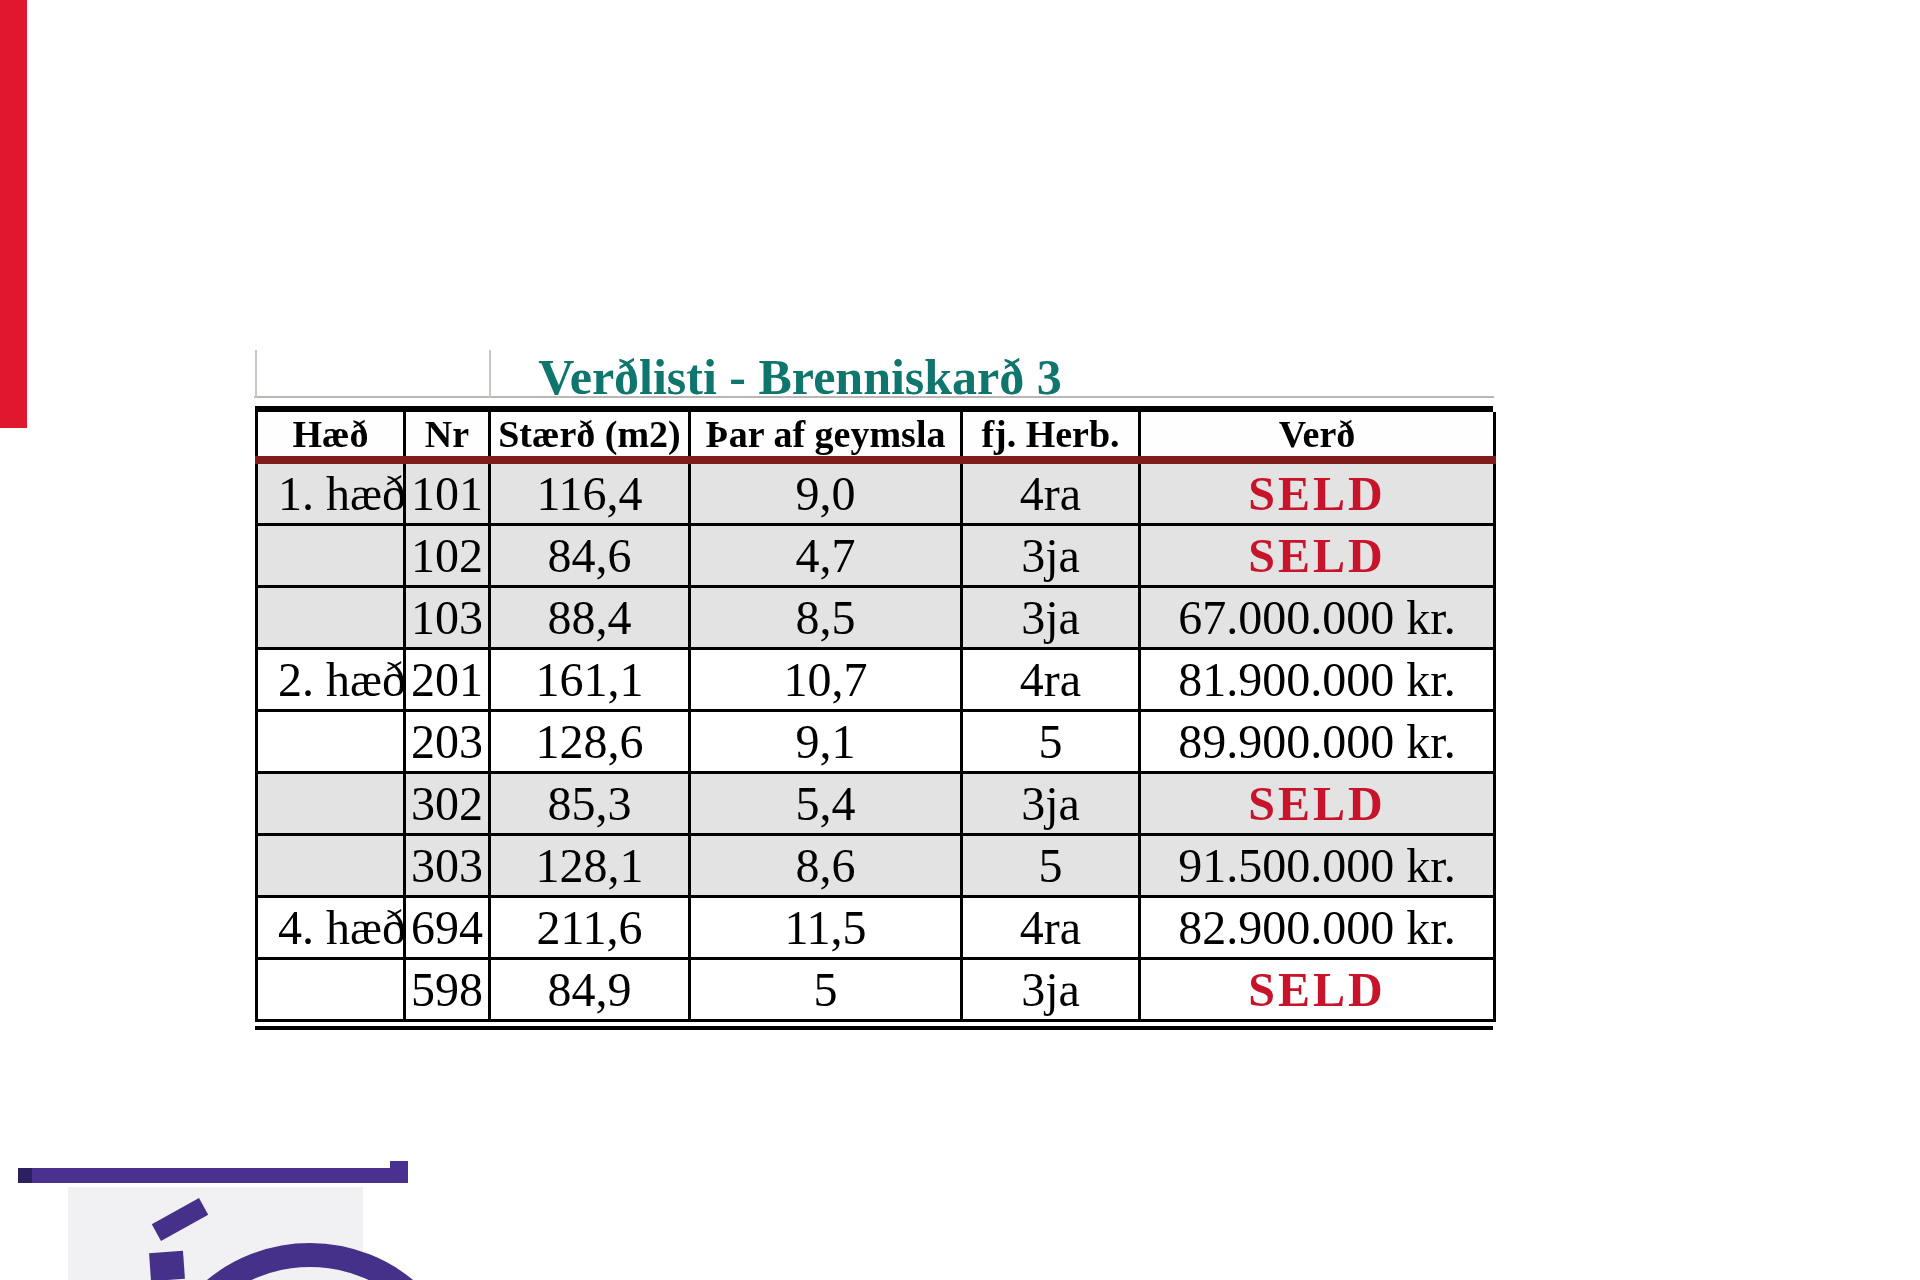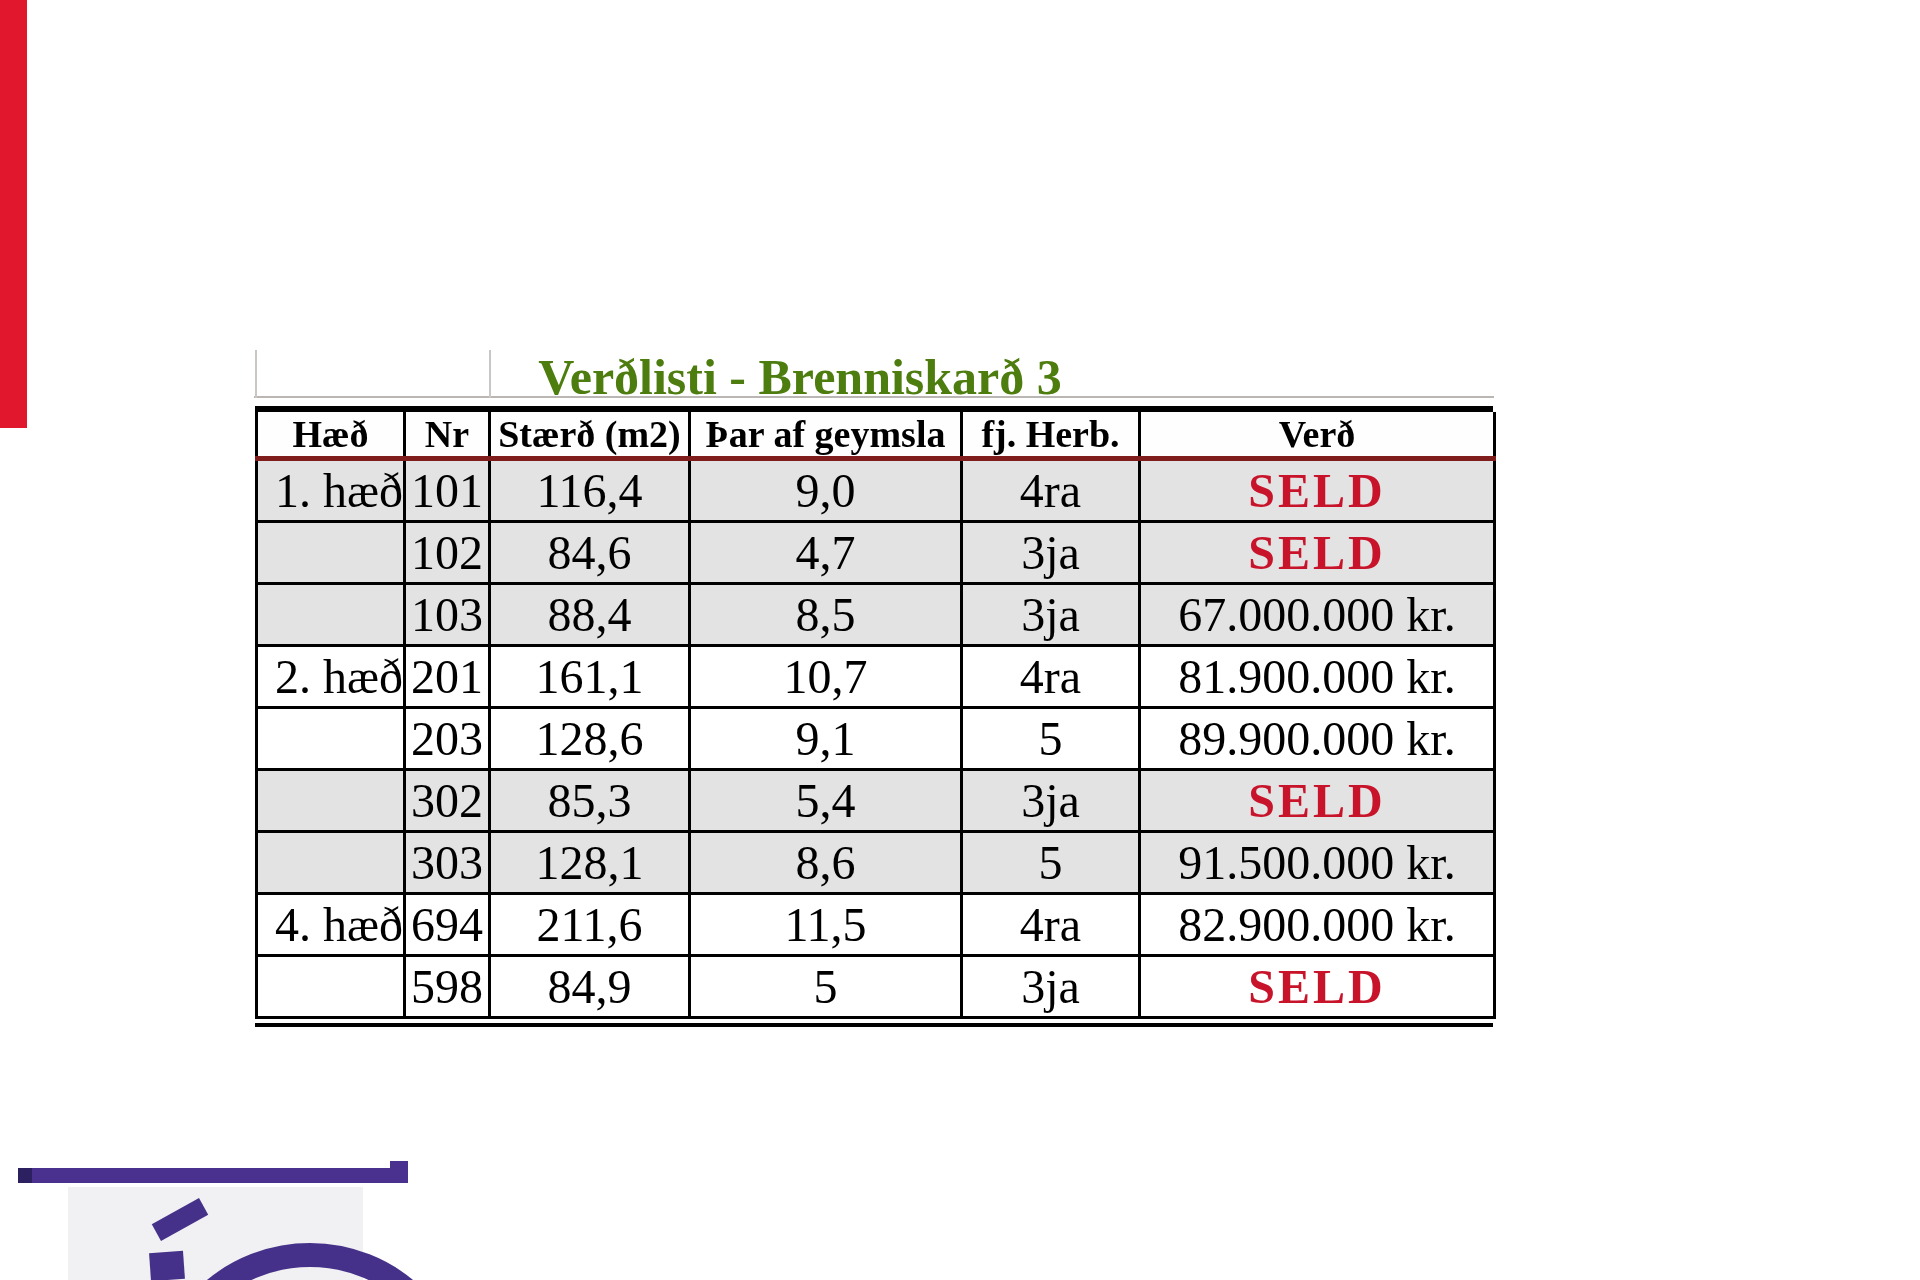--- a/index.html
+++ b/index.html
@@ -19,21 +19,21 @@
     background: var(--accent-red, #e1182d);
   }
 
   
   .doc-title {
     position: absolute; top: 348px; left: 800px;
     transform: translateX(-50%);
     margin: 0;
     font-size: 50px; font-weight: bold;
     white-space: nowrap;
-    color: #4d7c0f;
+    color: #0f766e;
     letter-spacing: 0px;
   }
 
   
   .hairline-top {
     position: absolute; left: 254px; top: 396px;
     width: 1240px; height: 2px;
     background: #b9b6b3;
   }
   .stub { position: absolute; width: 2px; height: 48px; top: 350px; background: #c9c6c3; }
@@ -51,40 +51,40 @@
 
   table.price-table {
     border-collapse: collapse;
     table-layout: fixed;
     width: 100%;
     background: #fff;
   }
   .price-table th {
     border: 3px solid #000;
     border-top: none;
-    border-bottom: 5px solid #7f1d1d;
+    border-bottom: 8px solid #7f1d1d;
     height: 44px;
     padding: 0;
     font-size: 38px;
     font-weight: bold;
     text-align: center;
     background: #fefefe;
   }
   .price-table td {
     border: 3px solid #000;
     height: 59px;
     padding: 0;
     font-size: 48px;
     text-align: center;
     background: #ffffff;
     overflow: hidden;
     white-space: nowrap;
   }
   .price-table tr.shaded td { background: var(--shade-gray, #e4e3e4); }
-  .price-table td.floor-cell { text-align: right; padding-left: 8px; }
+  .price-table td.floor-cell { text-align: left; padding-left: 20px; }
   .price-table td.sold-cell {
     color: var(--sold-red, #c8142a);
     font-weight: bold;
     letter-spacing: 3px;
     margin-top: 38px;
   }
 
   
   .purple-bar {
     position: absolute; left: 18px; top: 1168px;

